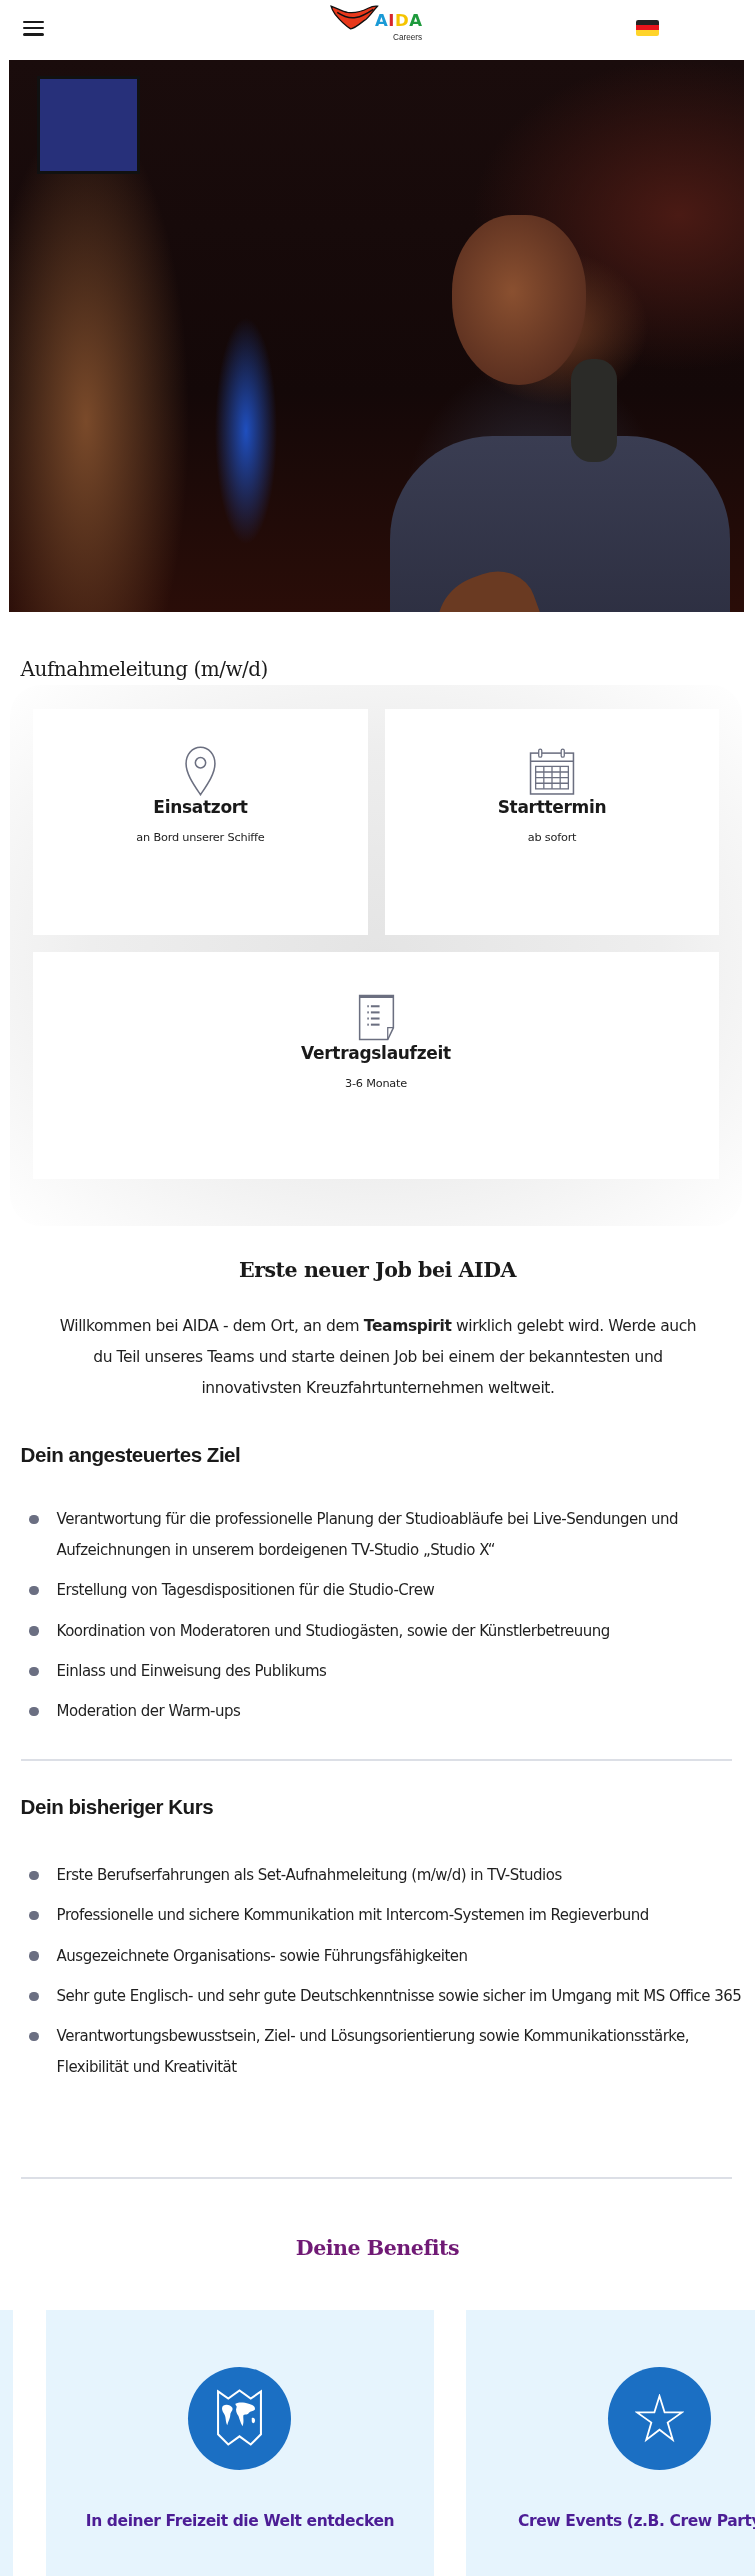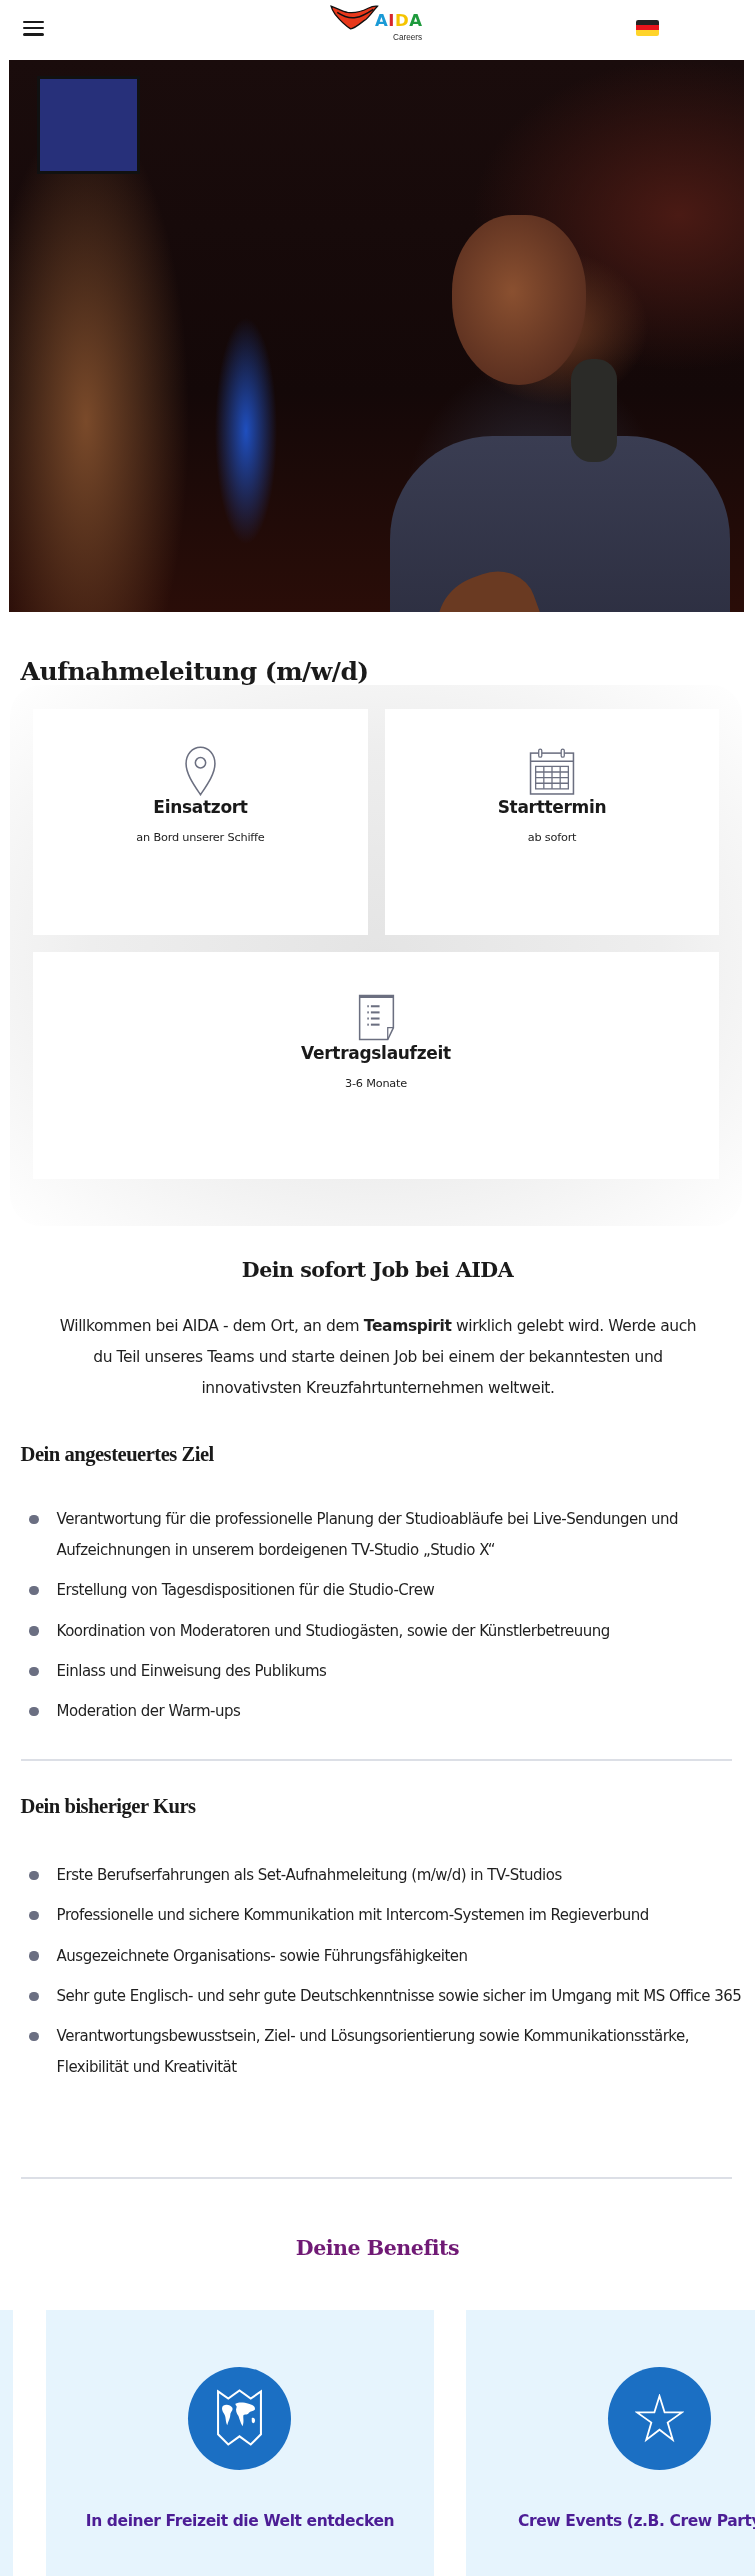--- a/index.html
+++ b/index.html
@@ -47,41 +47,41 @@
   .hero .monitor { position: absolute; left: 28px; top: 15.5px; width: 103px; height: 98px; background: #27307a; border: 3.1px solid #111; }
   .hero .monitor::before { content: ""; position: absolute; inset: 0;
     background-image: linear-gradient(90deg, rgba(120,170,255,0.6) 0.5px, transparent 0.5px), linear-gradient(0deg, rgba(120,170,255,0.6) 0.5px, transparent 0.5px);
     background-size: 34px 31px; }
   .hero .person-head { position: absolute; left: 443px; top: 155px; width: 134px; height: 170px; border-radius: 45% 45% 50% 50%; background: radial-gradient(ellipse at 45% 45%, #8a5030 0%, #5c3020 70%, #3a1c12 100%); }
   .hero .person-body { position: absolute; left: 381px; top: 376px; width: 340px; height: 206px; border-radius: 103px 103px 0 0; background: linear-gradient(180deg, #3a3d52 0%, #2c2e40 100%); }
   .hero .headphone { position: absolute; left: 562px; top: 299px; width: 46px; height: 103px; border-radius: 20.6px; background: #2b2b28; }
   .hero .hand { position: absolute; left: 428px; top: 515px; width: 103px; height: 93px; border-radius: 50% 40% 40% 50%; background: #6a3a22; transform: rotate(-20deg); }
 
   
-  .job-title { position: absolute; left: 20.6px; top: 657px; font-family: "DejaVu Serif", "Liberation Serif", serif; font-size: 25px; font-weight: bold; color: #1a1a1a; letter-spacing: -0.5px; }
+  .job-title { position: absolute; left: 20.6px; top: 657px; font-family: "DejaVu Serif", "Liberation Serif", serif; font-size: 20px; font-weight: normal; color: #1a1a1a; letter-spacing: -0.5px; }
 
   
   .fact-wrap { position: absolute; left: 10.3px; top: 685px; width: 732px; height: 541px; border-radius: 31px;
     background: radial-gradient(ellipse at 50% 50%, #e4e4e4 0%, #eeeeee 55%, rgba(255,255,255,0) 100%); }
   .fact-card { position: absolute; background: #fff; display: flex; flex-direction: column; align-items: center; }
   .fact-card .icon { margin-top: 36px; height: 52px; display: flex; align-items: center; justify-content: center; }
   .fact-card .label { font-family: "DejaVu Sans", sans-serif; font-weight: bold; font-size: 17px; color: #1a1a1a; letter-spacing: -0.3px; }
   .fact-card .value { margin-top: 14.4px; font-family: "DejaVu Sans", sans-serif; font-size: 11.3px; color: #222; letter-spacing: -0.2px; }
   .fc1 { left: 33px; top: 709px; width: 335px; height: 226px; }
   .fc2 { left: 385px; top: 709px; width: 334px; height: 226px; }
   .fc3 { left: 33px; top: 952px; width: 686px; height: 227px; }
   .fc3 .icon { margin-top: 39px; }
 
   
   .intro-heading { position: absolute; left: 0; width: 755px; top: 1258px; text-align: center; font-family: "DejaVu Serif", "Liberation Serif", serif; font-size: 20.6px; color: #1a1a1a; letter-spacing: -0.5px; }
   .intro-text { position: absolute; left: 57px; width: 642px; top: 1311px; text-align: center; font-family: "DejaVu Sans", sans-serif; font-size: 15.5px; line-height: 31px; color: #1f1f1f; letter-spacing: -0.4px; }
   .intro-text b { font-weight: bold; }
 
   
-  .section-heading { position: absolute; left: 20.6px; font-family: Liberation Serif, serif; font-size: 20.6px; color: #1a1a1a; letter-spacing: -0.5px; }
+  .section-heading { position: absolute; left: 20.6px; font-family: Liberation Sans, sans-serif; font-size: 20.6px; color: #1a1a1a; letter-spacing: -0.5px; }
   .bullets { position: absolute; left: 20.6px; width: 721px; list-style: none; }
   .bullets li { position: relative; padding-left: 36px; font-family: "DejaVu Sans", sans-serif; font-size: 15px; line-height: 31px; color: #1f1f1f; letter-spacing: -0.5px; margin-bottom: 9.3px; }
   .bullets li::before { content: ""; position: absolute; left: 8.8px; top: 10.8px; width: 9.3px; height: 9.3px; border-radius: 50%; background: #6b6f82; }
   .divider { position: absolute; left: 20.6px; width: 711px; height: 1.5px; background: #dcdfe6; }
 
   
   .benefits-heading { position: absolute; left: 0; width: 755px; top: 2236px; text-align: center; font-family: "DejaVu Serif", "Liberation Serif", serif; font-size: 20.6px; color: #701a75; letter-spacing: -0.5px; }
   .carousel { position: absolute; left: 0; top: 2310px; width: 755px; height: 312px; overflow: hidden; }
   .benefit-card { position: absolute; top: 0; width: 388px; height: 312px; background: #e6f4fd; cursor: pointer; }
   .benefit-card .circle { position: absolute; left: 142px; top: 57px; width: 103px; height: 103px; border-radius: 50%; background: #1b6fc3; display: flex; align-items: center; justify-content: center; }
@@ -181,21 +181,21 @@
           <rect x="25" y="46" width="17" height="4"></rect>
         <rect x="18" y="58" width="3" height="4"></rect>
           <rect x="25" y="58" width="17" height="4"></rect>
       </g>
     </svg>
   </div>
   <div class="label">Vertragslaufzeit</div>
   <div class="value">3-6 Monate</div>
 </div>
 
-<h2 class="intro-heading">Dein sofort Job bei AIDA</h2>
+<h2 class="intro-heading">Erste neuer Job bei AIDA</h2>
 <p class="intro-text"><span>Willkommen bei AIDA - dem Ort, an dem </span><b>Teamspirit</b><span> wirklich gelebt wird. Werde auch du Teil unseres Teams und starte deinen Job bei einem der bekanntesten und innovativsten Kreuzfahrtunternehmen weltweit.</span></p>
 
 <h2 class="section-heading" style="top:1443px;">Dein angesteuertes Ziel</h2>
 <ul class="bullets" style="top:1504px;">
   <li>Verantwortung für die professionelle Planung der Studioabläufe bei Live-Sendungen und Aufzeichnungen in unserem bordeigenen TV-Studio „Studio X“</li>
   <li>Erstellung von Tagesdispositionen für die Studio-Crew</li>
   <li>Koordination von Moderatoren und Studiogästen, sowie der Künstlerbetreuung</li>
   <li>Einlass und Einweisung des Publikums</li>
   <li>Moderation der Warm-ups</li>
 </ul>

